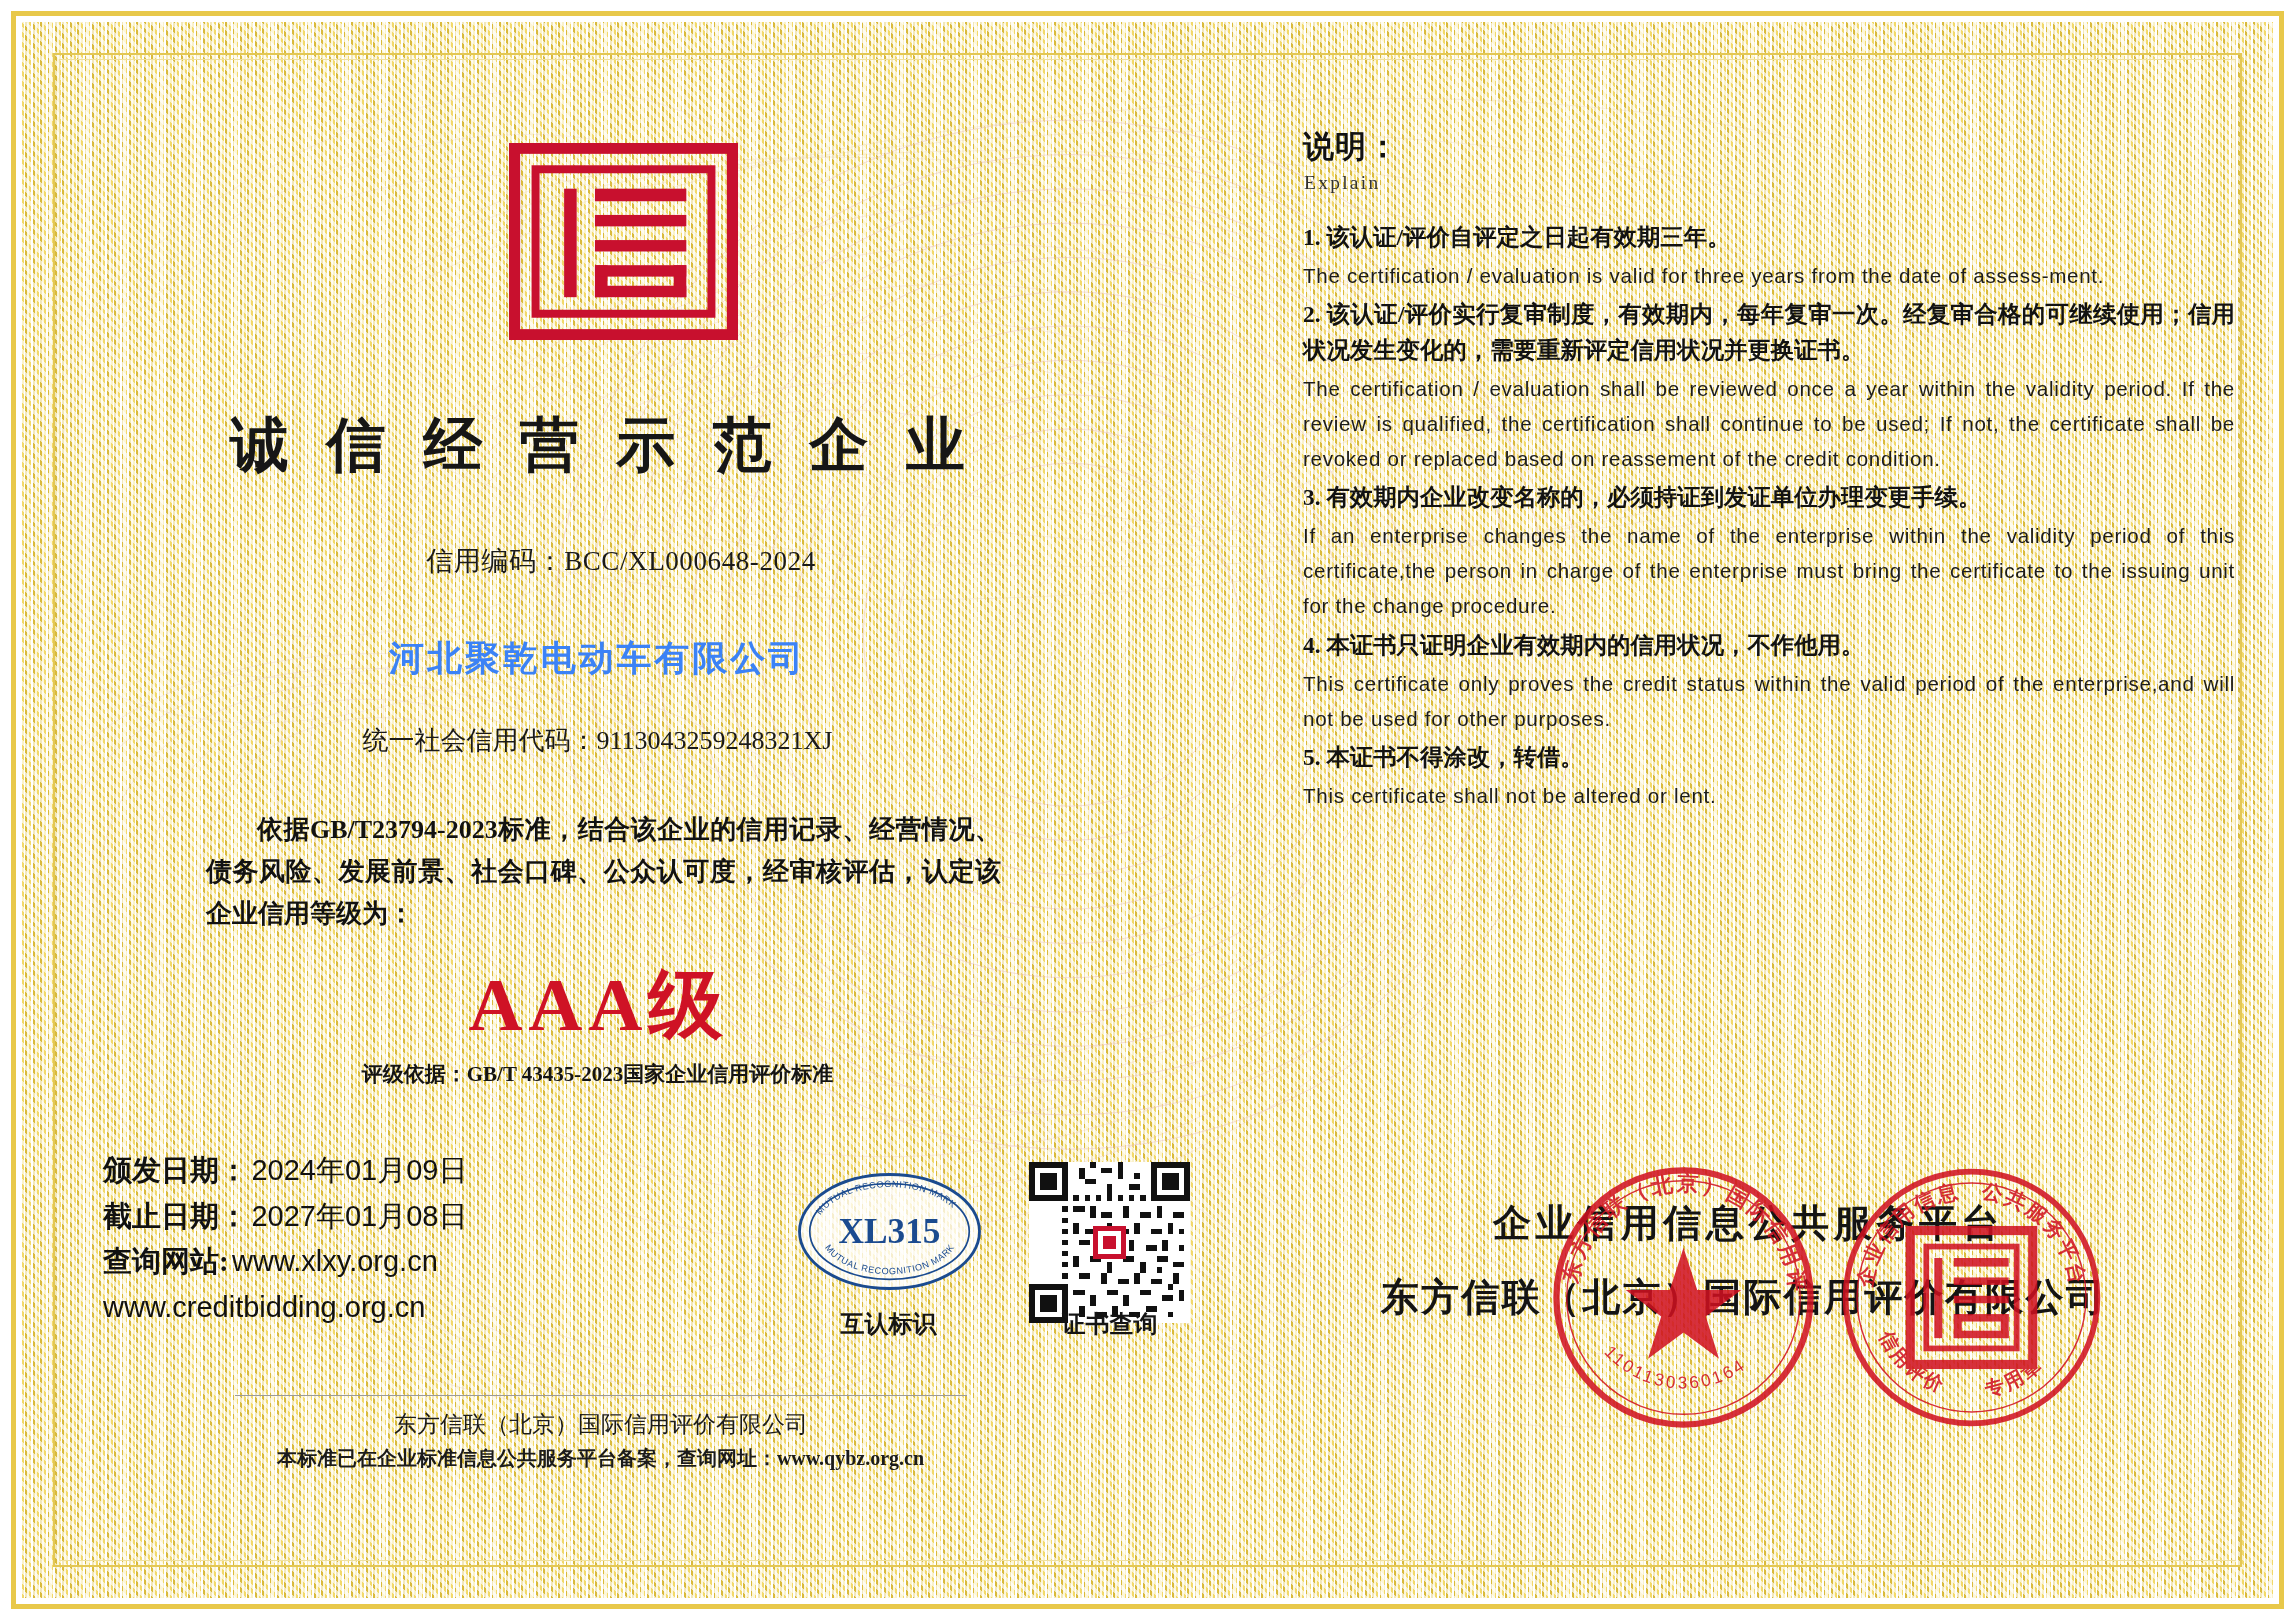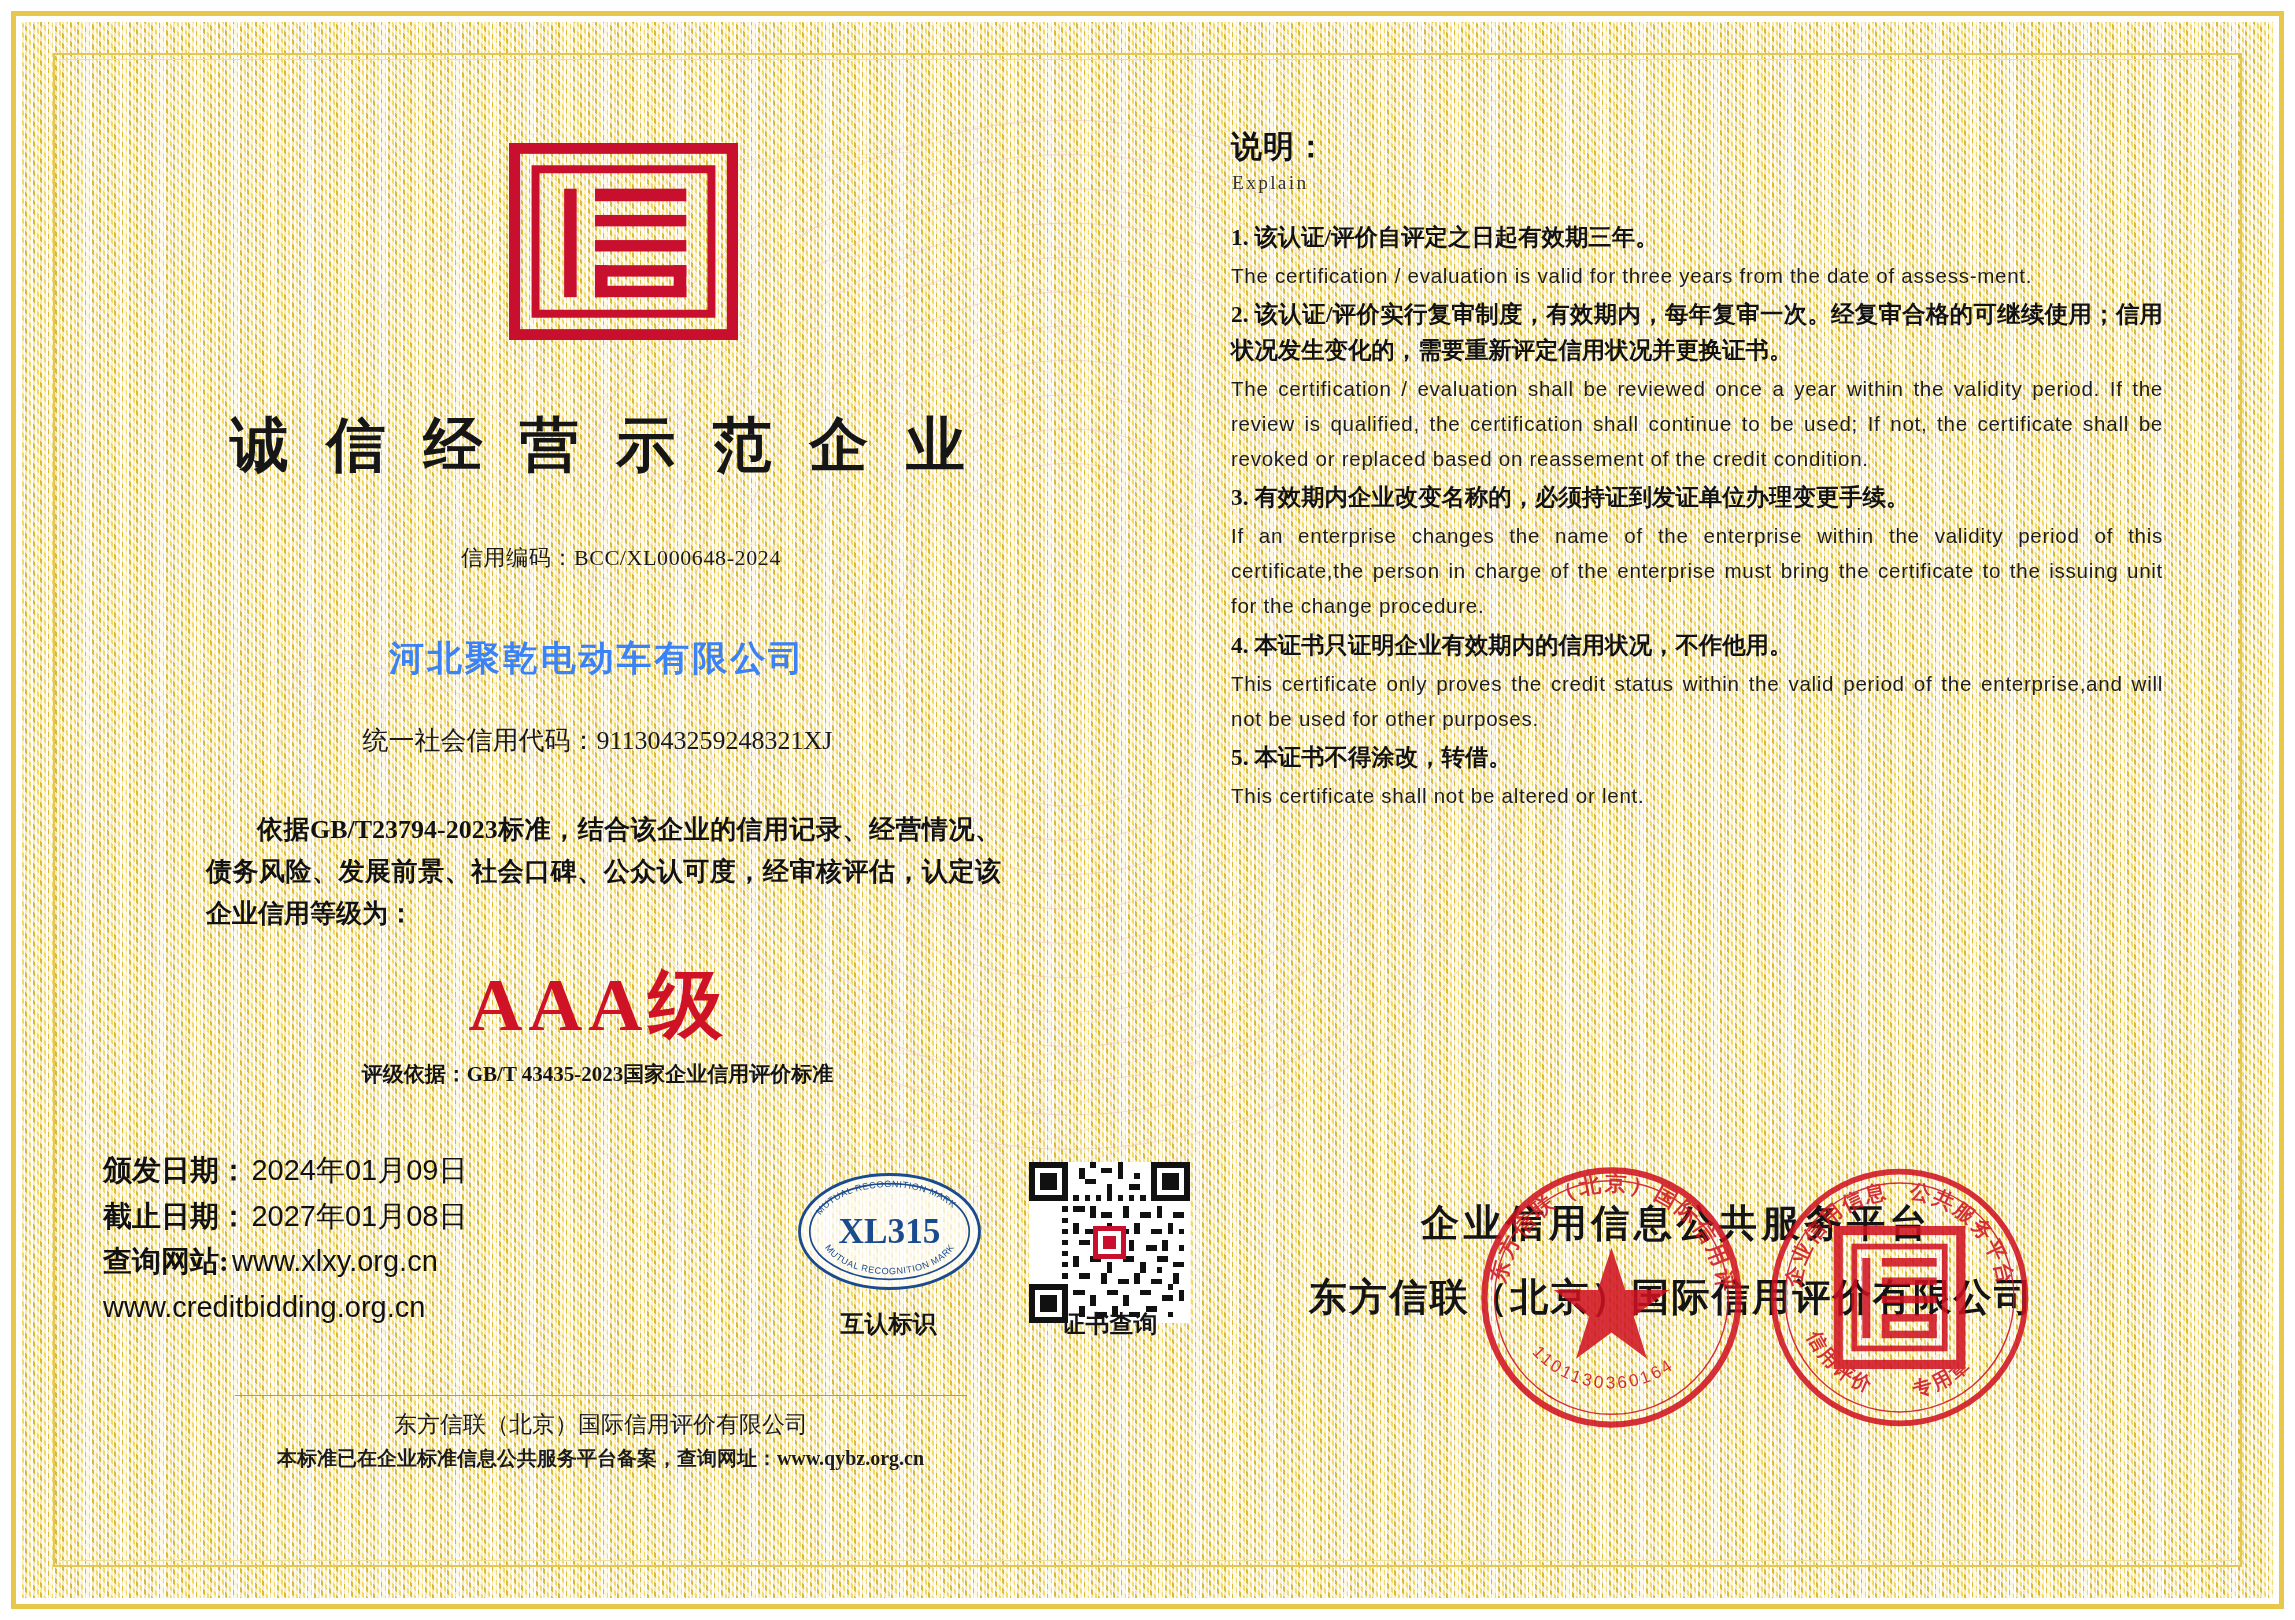--- a/index.html
+++ b/index.html
@@ -120,21 +120,21 @@
     color: #161616;
     text-indent: 11.4px;
   }
 
   .credit-code-line {
     position: absolute;
     left: 0; right: 0;
     top: 480px;
     text-align: center;
     font-family: "Liberation Serif", serif;
-    font-size: 22px;
+    font-size: 27px;
     color: #1a1a1a;
     letter-spacing: 0.6px;
     margin-left: 47px;
   }
 
   .company-name {
     position: absolute;
     left: 0; right: 0;
     top: 572px;
     text-align: center;
@@ -288,21 +288,21 @@
     text-align: center;
     font-family: "Liberation Serif", serif;
     font-weight: bold;
     font-size: 20px;
     color: #1b1b1b;
   }
 
   
   .right-col {
     position: absolute;
-    left: 1088px;
+    left: 1160px;
     top: 0px;
     width: 903px;
     height: 1495px;
   }
   .explain-cn {
     position: absolute;
     left: 80px;
     top: 63px;
     font-family: "Liberation Serif", serif;
     font-weight: bold;

